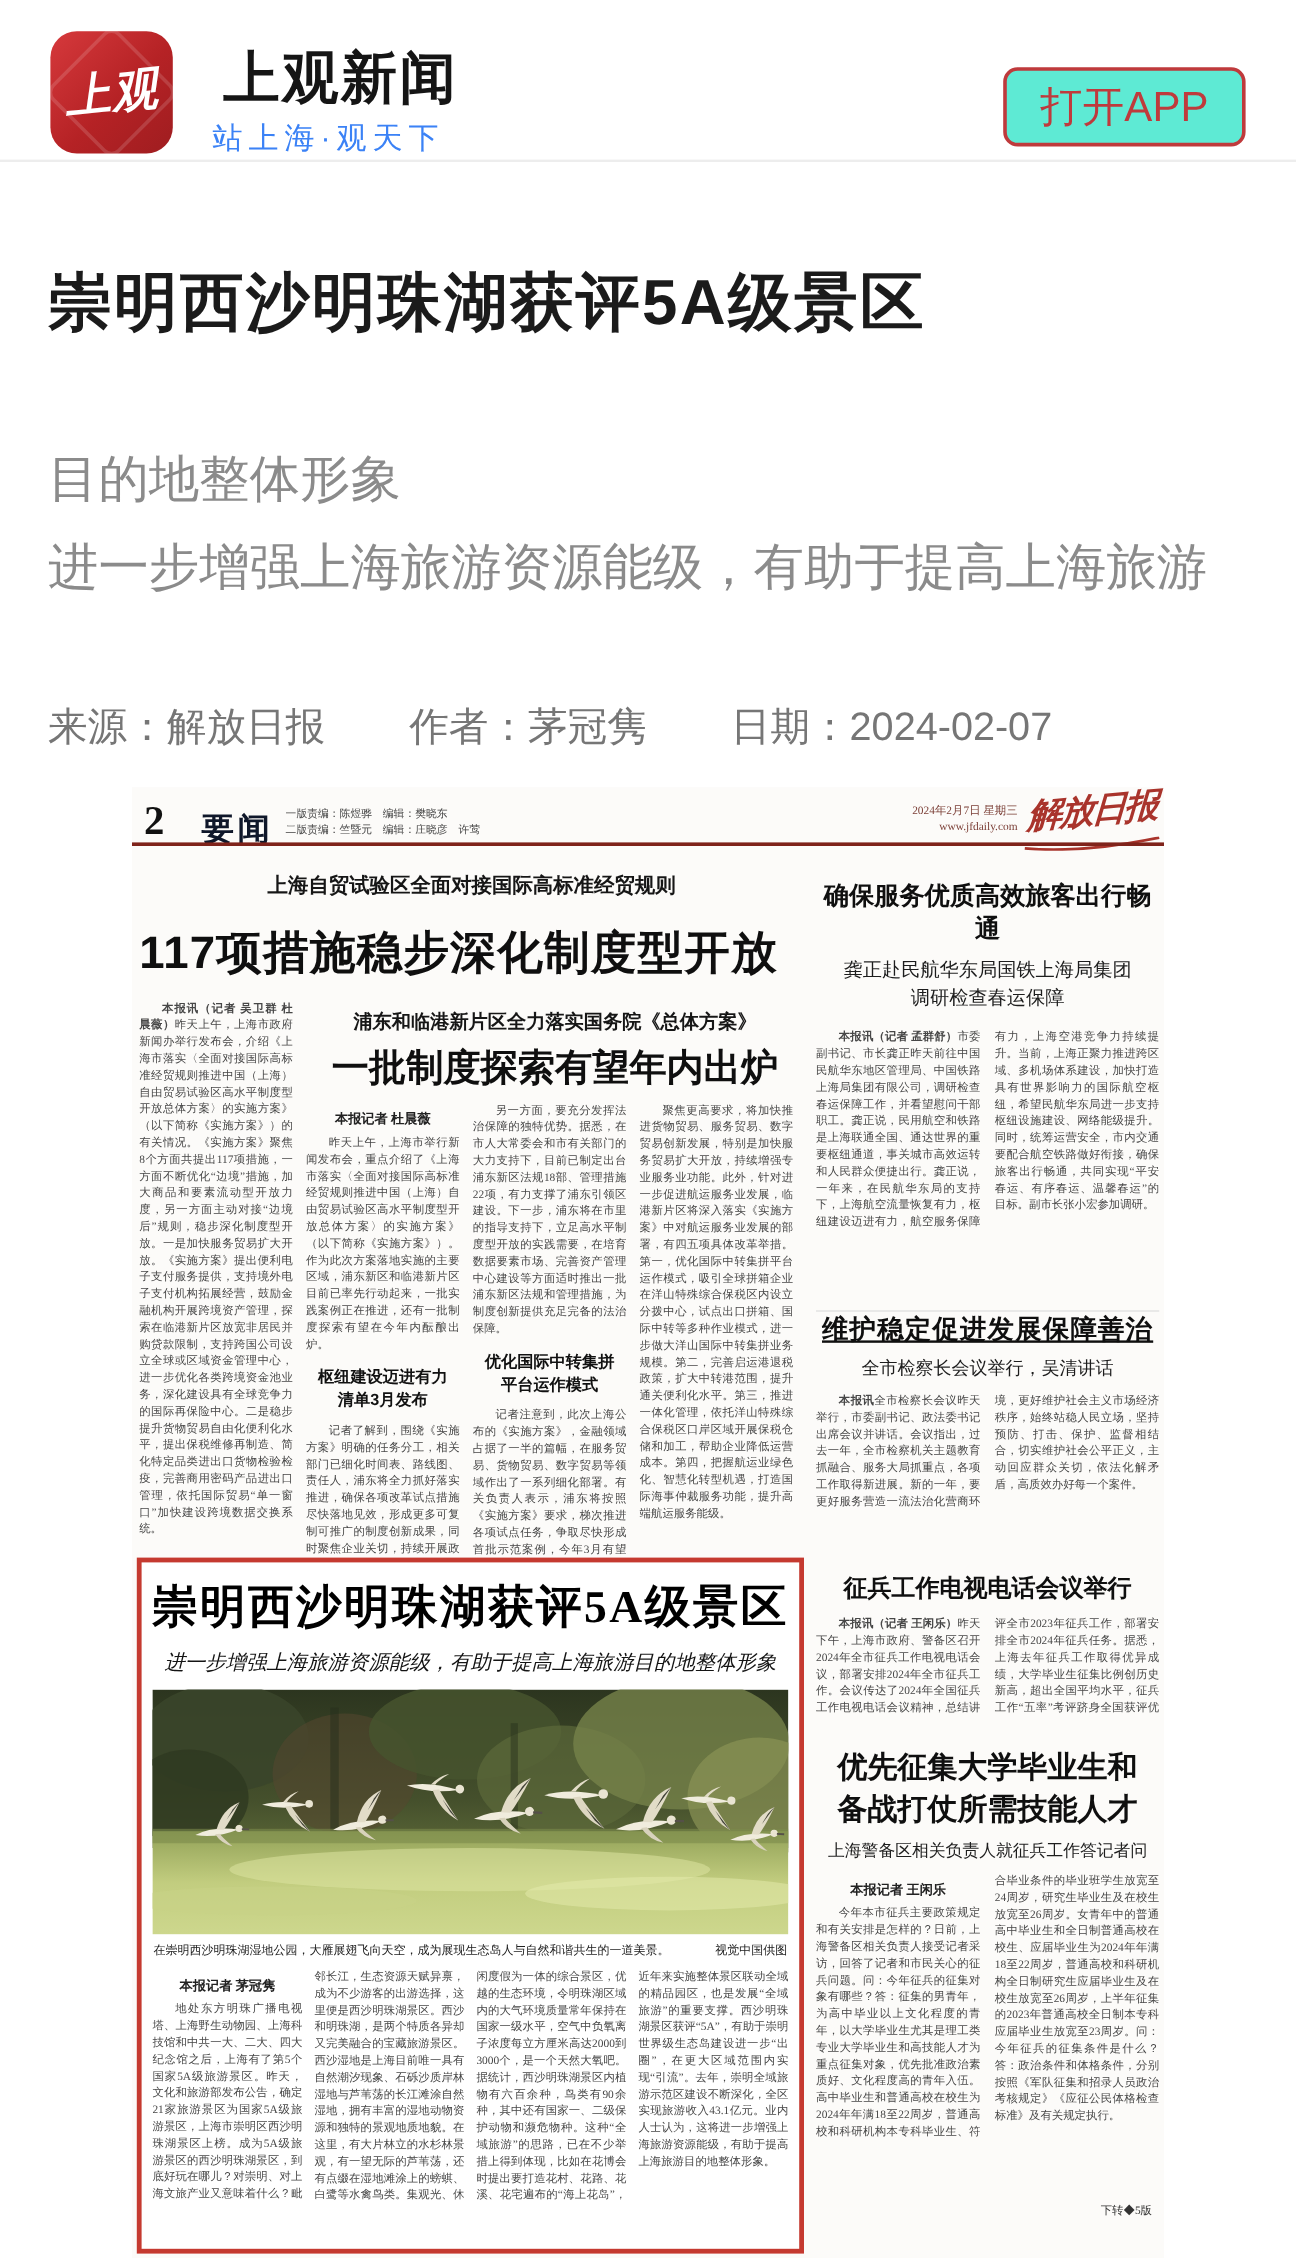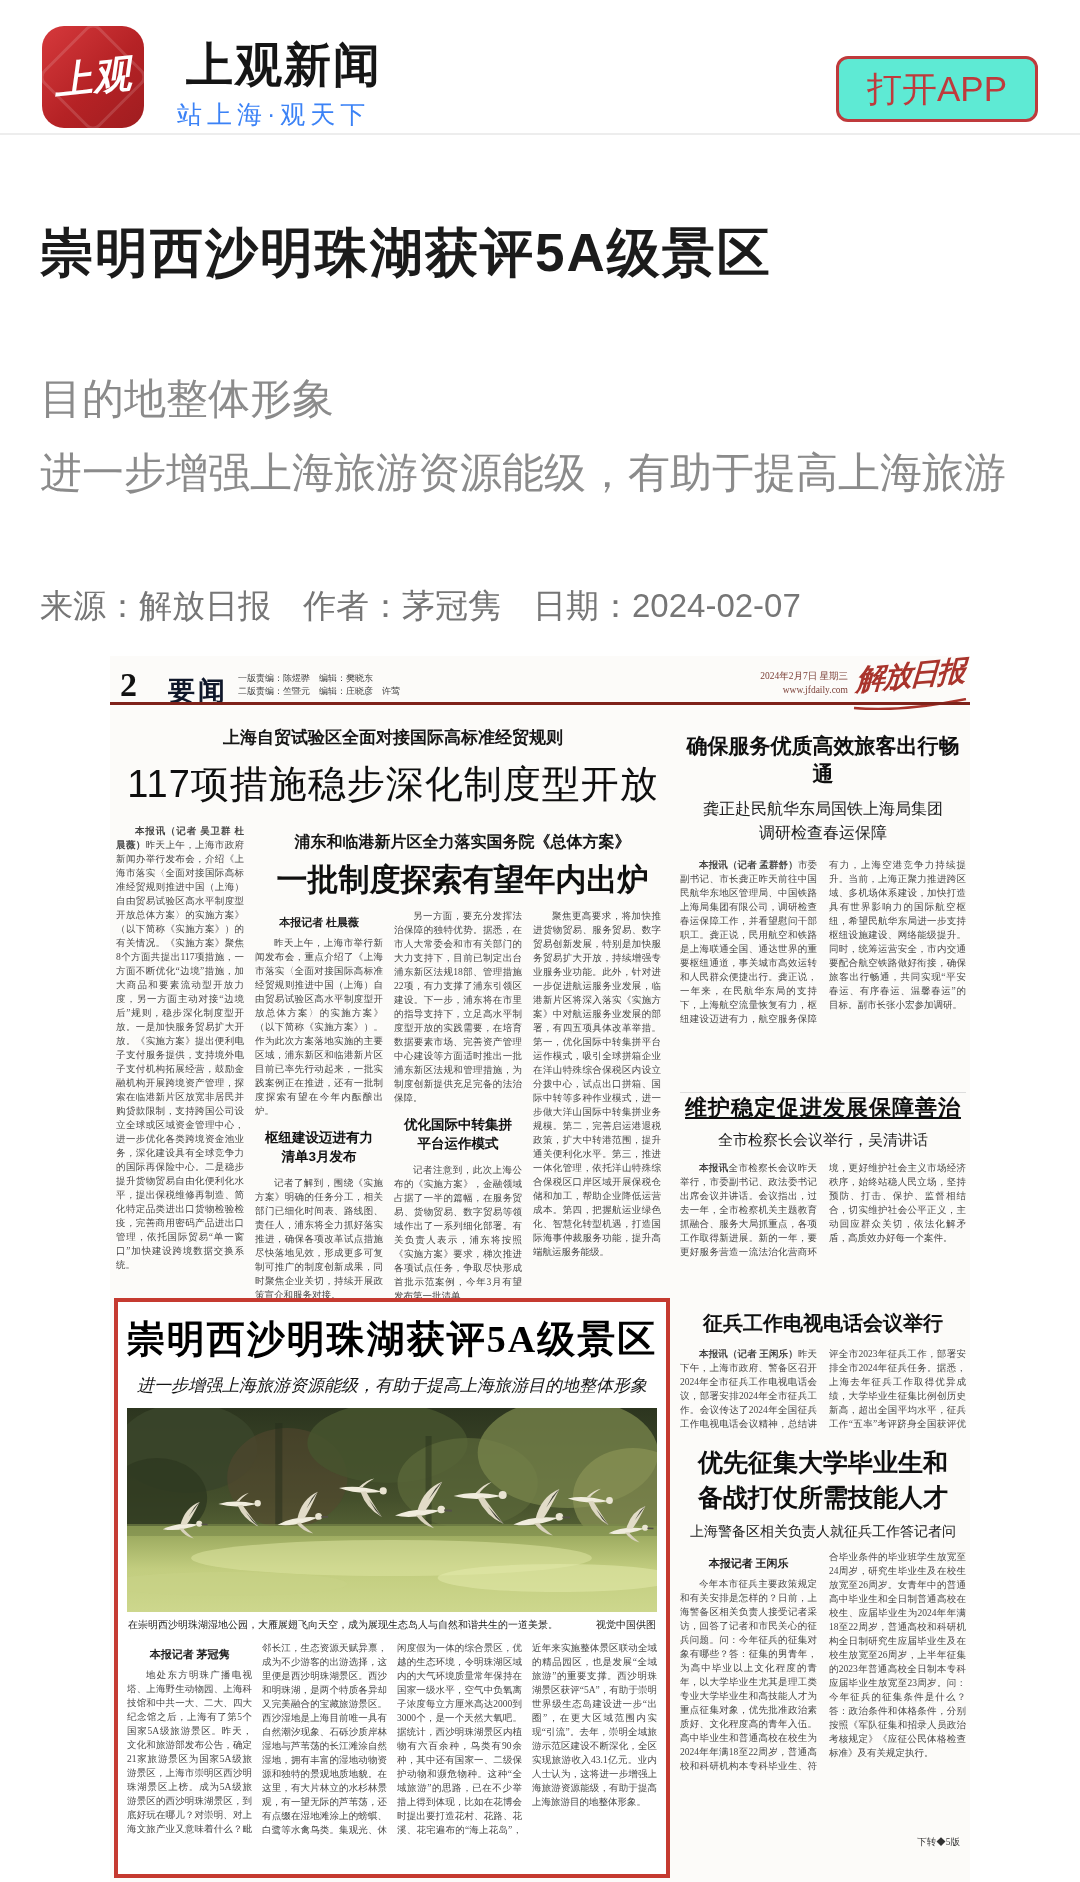--- a/index.html
+++ b/index.html
@@ -20,21 +20,21 @@
   .app-slogan { position:absolute; left:177px; top:98px; font-size:25px; color:#3b82f6; letter-spacing:5px; }
   .open-app-btn { position:absolute; left:836px; top:56px; width:202px; height:66px;
           border:3px solid #bf3a3c; border-radius:12px; color:#bf3a3c; font-size:35px;
           display:flex; align-items:center; justify-content:center; background:#5eead4; cursor:pointer; }
   .header-divider { position:absolute; top:133px; left:0; width:1080px; height:2px; background:#ededed; }
 
   
   .art-title { position:absolute; left:40px; top:222px; width:1010px; font-size:53px; font-weight:700;
           color:#1b1b1b; letter-spacing:2px; line-height:62px; }
   .art-subtitle { position:absolute; left:40px; top:362px; width:1020px; font-size:42px; color:#8b8b8b; line-height:74px; }
-  .art-meta { position:absolute; left:40px; top:584px; display:flex; gap:32px; font-size:33px; color:#767676; }
+  .art-meta { position:absolute; left:40px; top:584px; display:flex; gap:70px; font-size:33px; color:#767676; }
 
   
   .np { position:absolute; left:110px; top:656px; width:860px; height:1226px; background:#fcfbf9;
         font-family:"Liberation Serif", serif; color:#3f3f3f; cursor:pointer; }
   .np-pageno { position:absolute; left:10px; top:10px; font-size:34px; font-weight:700; color:#111; }
   .np-section { position:absolute; left:58px; top:17px; font-size:27px; font-weight:700; color:#0f172a; letter-spacing:3px; }
   .np-credits { position:absolute; left:128px; top:16px; font-size:9px; line-height:13px; color:#444; }
   .np-dateblock { position:absolute; right:122px; top:13px; text-align:right; font-size:9.5px; line-height:14px; color:#7c4038; }
   .np-masthead { position:absolute; right:2px; top:0px; width:116px; text-align:center; color:#a9342c; }
   .np-masthead .mast-text { font-family:"Liberation Serif", serif; font-style:italic; font-weight:700;
@@ -44,21 +44,21 @@
   .np-h-sans { font-family:"Liberation Sans", sans-serif; color:#0f0f0f; }
   .np-p { font-size:9.5px; line-height:14px; text-align:justify; text-indent:2em; color:#474747; margin-bottom:2px; }
   .np-lead { font-weight:700; }
   .np-byline { text-align:center; font-size:11px; font-weight:700; color:#222; margin:6px 0; text-indent:0; }
   .crosshead { text-align:center; font-size:13.5px; font-weight:800; line-height:19px; margin:10px 0;
         font-family:"Liberation Sans", sans-serif; color:#111; }
 
   
   .art-a { position:absolute; left:6px; top:64px; width:554px; }
   .a-kicker { text-align:center; font-size:17px; font-weight:700; color:#161616; margin-top:6px; }
-  .a-headline { text-align:center; font-size:38px; font-weight:400; letter-spacing:1px; margin-top:10px; }
+  .a-headline { text-align:left; font-size:38px; font-weight:700; letter-spacing:1px; margin-top:20px; }
   .a-body { display:flex; gap:11px; margin-top:14px; height:486px; overflow:hidden; }
   .a-col1 { width:128px; flex:none; overflow:hidden; }
   .a-right { flex:1; display:flex; flex-direction:column; overflow:hidden; }
   .a2-kicker { text-align:center; font-size:16px; font-weight:700; color:#161616; margin-top:8px; }
   .a2-headline { text-align:center; font-size:31px; font-weight:800; margin:6px 0 8px; }
   .a-cols { display:flex; gap:11px; flex:1; overflow:hidden; }
   .a-col { width:128px; flex:none; overflow:hidden; }
 
   
   .art-b { position:absolute; left:570px; top:64px; width:286px; }
@@ -79,21 +79,21 @@
   .d-sub { text-align:center; font-size:17px; color:#141414; margin-top:9px;font-style:italic; }
   .d-photo { margin:11px 9px 0; height:204px; }
   .d-photo svg { width:100%; height:100%; display:block; }
   .d-caption { display:flex; justify-content:space-between; margin:6px 10px 0; font-size:10px; color:#222; }
   .d-body { margin:9px 9px 0; height:228px; column-count:4; column-gap:10px; overflow:hidden; }
 
   
   .art-e { position:absolute; left:570px; top:646px; width:286px; height:549px; overflow:hidden; }
   .e1-headline { text-align:center; font-size:20px; font-weight:800; margin-top:8px; }
   .e1-body { margin-top:10px; height:96px; column-count:2; column-gap:12px; overflow:hidden; }
-  .e2-headline { text-align:center; font-size:25px; font-weight:900; line-height:35px; margin-top:2px; }
+  .e2-headline { text-align:center; font-size:25px; font-weight:900; line-height:35px; margin-top:13px; }
   .e2-sub { text-align:center; font-size:14px; color:#1d1d1d; margin-top:8px; }
   .e2-body { margin-top:9px; height:285px; column-count:2; column-gap:12px; overflow:hidden; }
   .continue-note { position:absolute; right:6px; bottom:2px; font-size:9.5px; color:#333; }
 </style>
 </head>
 <body>
 
 <div class="page">
 
   <header class="app-header">

